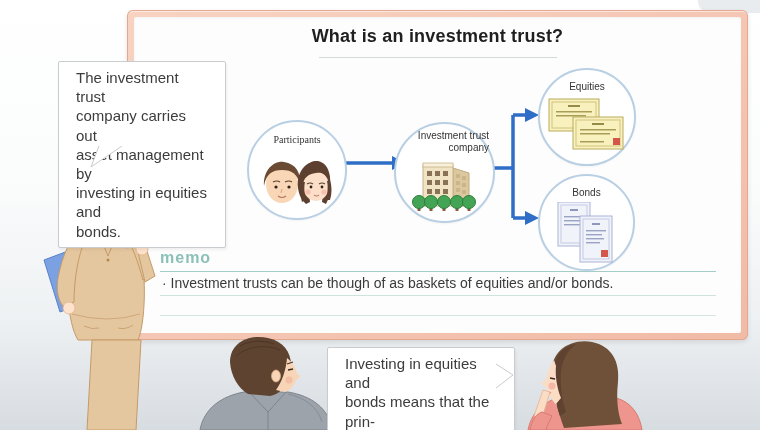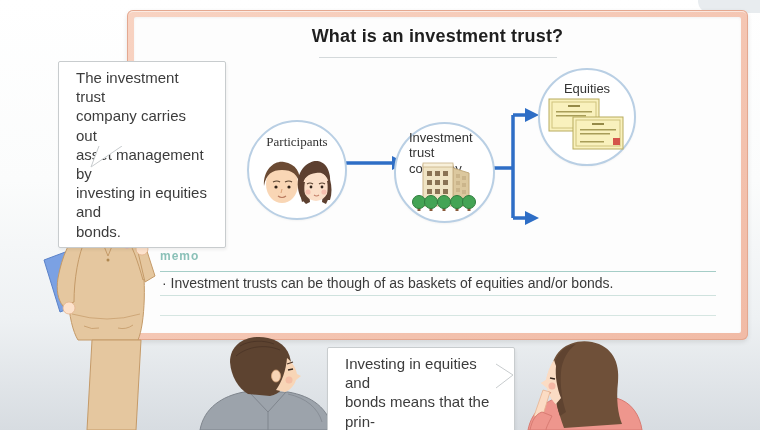--- a/index.html
+++ b/index.html
@@ -23,26 +23,26 @@
     box-shadow:inset 0 1px 3px rgba(0,0,0,.05);
   }
   .board-title{position:absolute;top:9px;left:0;right:0;text-align:center;
     font-size:18px;font-weight:bold;color:#1f1f1f;letter-spacing:.2px;}
   .title-underline{position:absolute;top:40px;left:50%;transform:translateX(-50%);
     width:238px;height:1px;background:#d4d9db;}
   
   .node{position:absolute;background:#fff;border:2px solid #b9cfe4;border-radius:50%;
     box-shadow:0 1px 2px rgba(0,0,0,.04);}
   .node-label{position:absolute;left:0;right:0;top:12px;text-align:center;
-    font-size:13px;color:#333;white-space:pre-line;line-height:1.18;}
-  .node-label.left{left:13px;right:4px;text-align:left;top:6px;}
+    font-size:10px;color:#333;white-space:pre-line;line-height:1.18;}
+  .node-label.left{left:13px;right:4px;text-align:right;top:6px;}
   .node-icon{position:absolute;}
   .arrows{position:absolute;left:0;top:0;width:100%;height:100%;pointer-events:none;}
   
-  .memo-label{position:absolute;left:26px;top:232px;font-size:12px;font-weight:bold;
+  .memo-label{position:absolute;left:26px;top:232px;font-size:16px;font-weight:bold;
     color:#8bc1b8;letter-spacing:1px;}
   .memo-line{position:absolute;left:26px;width:556px;height:1px;}
   .memo-note{position:absolute;left:28px;top:258px;font-size:14px;color:#3a3a3a;}
   
   .bubble{position:absolute;background:#fff;border:1px solid #c8ccce;border-radius:2px;
     padding:6px 17px;font-size:15px;line-height:1.28;color:#3c3c3c;
     box-shadow:1px 2px 3px rgba(0,0,0,.06);z-index:6;white-space:pre-line;}
   #bubble-teacher{left:58px;top:61px;width:132px;}
   #bubble-student{left:327px;top:347px;width:152px;}
   .tail{position:absolute;z-index:7;}
@@ -154,20 +154,43 @@
             <rect x="3" y="3" width="44" height="26" fill="none" stroke="#cfc37e"></rect>
             <rect x="19" y="6" width="12" height="2" fill="#958a48"></rect>
             <rect x="7" y="12" width="36" height="1.5" fill="#a89d58"></rect>
             <rect x="7" y="16" width="30" height="1.5" fill="#a89d58"></rect>
             <rect x="7" y="24" width="24" height="1.5" fill="#a89d58"></rect>
             <rect x="40" y="21" width="7" height="7" fill="#d4554a"></rect>
           </g>
         </svg>
       </div>
 
+      <div class="node" style="left:404px;top:157px;width:93px;height:93px;">
+        <div class="node-label" style="top:11px;">Bonds</div>
+        <svg class="node-icon" style="left:14px;top:26px;" width="66" height="64" viewBox="0 0 66 64">
+          <g transform="translate(4,0)">
+            <rect width="32" height="44" fill="#f1f3fb" stroke="#aab3d6"></rect>
+            <rect x="3" y="3" width="26" height="38" fill="none" stroke="#c3cae4"></rect>
+            <rect x="12" y="7" width="8" height="2" fill="#8f97ba"></rect>
+            <rect x="6" y="14" width="20" height="1.4" fill="#9aa3c4"></rect>
+            <rect x="6" y="18" width="16" height="1.4" fill="#9aa3c4"></rect>
+            <rect x="6" y="22" width="18" height="1.4" fill="#9aa3c4"></rect>
+          </g>
+          <g transform="translate(26,14)">
+            <rect width="32" height="46" fill="#f1f3fb" stroke="#aab3d6"></rect>
+            <rect x="3" y="3" width="26" height="40" fill="none" stroke="#c3cae4"></rect>
+            <rect x="12" y="7" width="8" height="2" fill="#8f97ba"></rect>
+            <rect x="6" y="14" width="20" height="1.4" fill="#9aa3c4"></rect>
+            <rect x="6" y="18" width="16" height="1.4" fill="#9aa3c4"></rect>
+            <rect x="6" y="22" width="18" height="1.4" fill="#9aa3c4"></rect>
+            <rect x="6" y="26" width="14" height="1.4" fill="#9aa3c4"></rect>
+            <rect x="21" y="34" width="7" height="7" fill="#d4554a"></rect>
+          </g>
+        </svg>
+      </div>
 
       <div class="memo-label">memo</div>
       <div class="memo-line" style="top:254px;background:#a5cdc7;"></div>
       <div class="memo-note">· Investment trusts can be though of as baskets of equities and/or bonds.</div>
       <div class="memo-line" style="top:278px;background:#cfe2de;"></div>
       <div class="memo-line" style="top:298px;background:#d6e6e2;"></div>
     </div>
   </div>
 
   <div class="bubble" id="bubble-teacher">The investment trust

